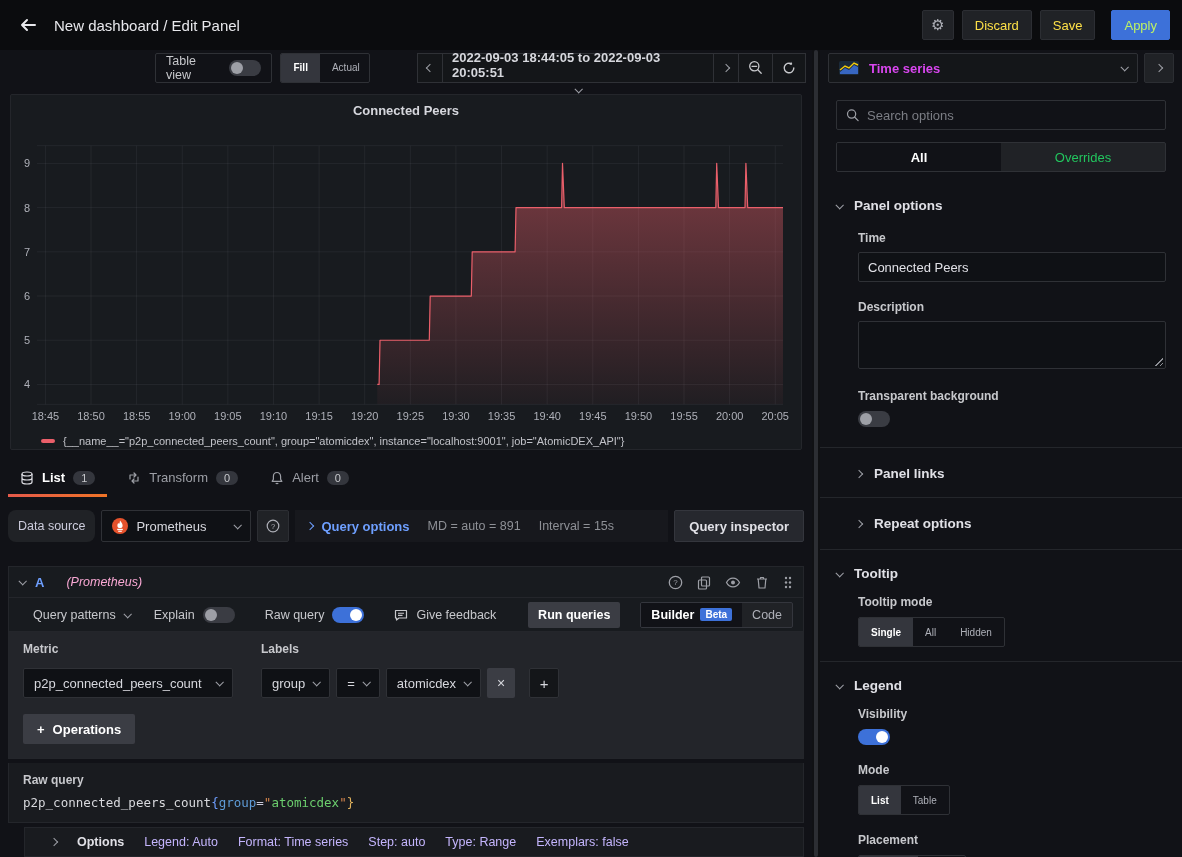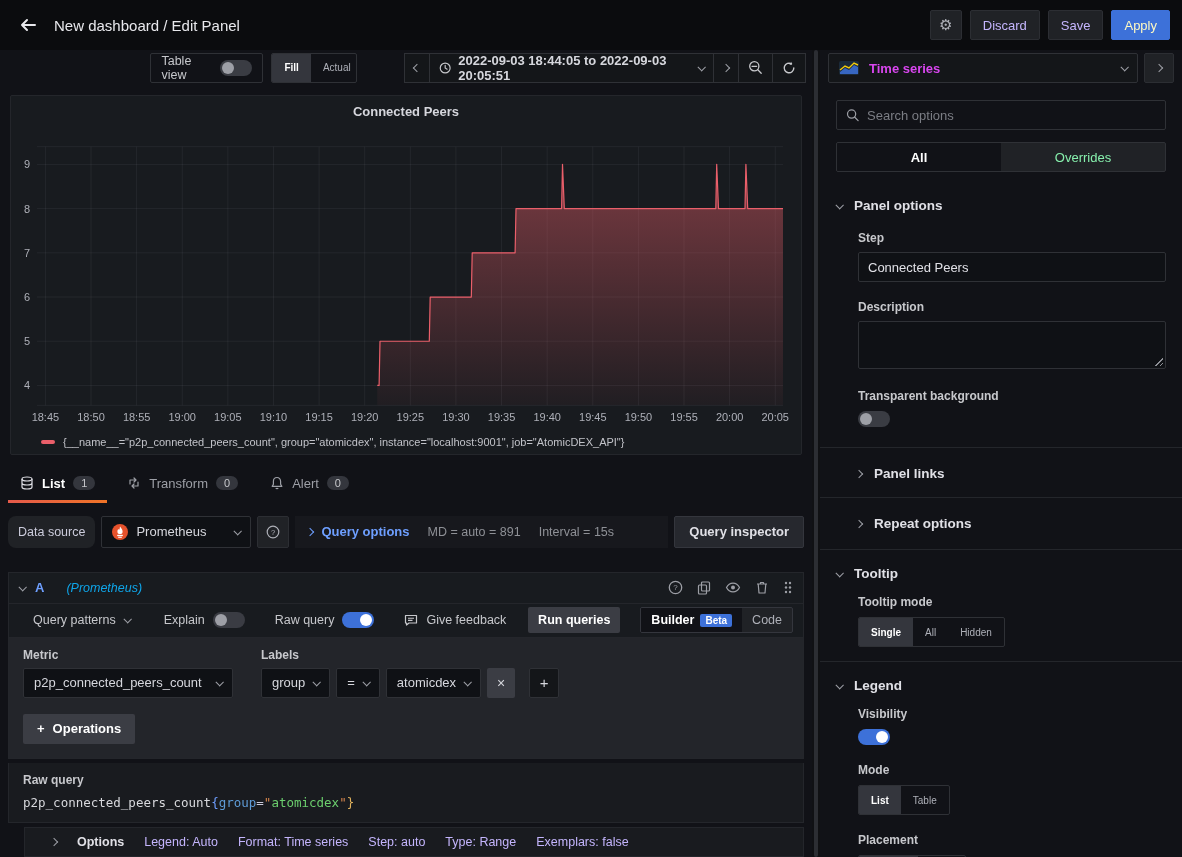--- a/index.html
+++ b/index.html
@@ -8,22 +8,22 @@
 
   
   .topbar { height:50px; background:#0b0c0e; display:flex; align-items:center; padding:0 12px; }
   .back-btn { width:32px; height:32px; display:flex; align-items:center; justify-content:center;
     font-size:20px; color:#e8e8ec; cursor:pointer; }
   .topbar-title { font-size:15px; color:#e8e8ec; margin-left:10px; }
   .topbar-right { margin-left:auto; display:flex; align-items:center; gap:8px; }
   .icon-btn { height:30px; min-width:32px; background:#202226; border:1px solid #2c2e33;
     border-radius:2px; display:flex; align-items:center; justify-content:center; color:#aeb0b8; }
   .btn { height:30px; padding:0 12px; border-radius:2px; display:flex; align-items:center;
-    font-size:13px; background:#202226; border:1px solid #2c2e33; color:#c4b5fd; }
-  .btn.primary { background:#3d71d9; border-color:#3d71d9; color:#fef9c3; }
+    font-size:13px; background:#202226; border:1px solid #2c2e33; color:#fde047; }
+  .btn.primary { background:#3d71d9; border-color:#3d71d9; color:#bef264;margin-left:8px; }
 
   
   .main-grid { display:flex; height:807px; }
   .left-col { width:812px; display:flex; flex-direction:column; }
   .splitter { width:8px; background:#101114; position:relative; }
   .splitter .thumb { position:absolute; left:2px; top:0; width:4px; height:100%;
     background:#2c2e33; border-radius:2px; }
   .sidebar { width:362px; background:#111217; display:flex; flex-direction:column; overflow:hidden; }
 
   
@@ -32,21 +32,21 @@
   .boxed { display:flex; align-items:center; border:1px solid #2f3136; border-radius:2px;
     background:#111217; height:30px; }
   .tableview { padding:0 10px; gap:8px; font-size:12.5px; color:#c7c8cc;margin-left:44px; }
   .seg { display:flex; align-items:stretch; border:1px solid #2f3136; border-radius:2px;
     background:#111217; height:30px; overflow:hidden; }
   .seg .opt { display:flex; align-items:center; padding:0 12px; font-size:10px; color:#aeb0b8; }
   .seg .opt.sel { background:#34363d; color:#fff; font-weight:700; }
   .tp-group { display:flex; align-items:center; }
   .tp-btn { height:30px; background:#141619; border:1px solid #2f3136; color:#c7c8cc;
     display:flex; align-items:center; justify-content:center; padding:0 9px; margin-left:-1px;
-    font-size:13px; gap:7px; }
+    font-size:13px; gap:7px;flex-direction:column; }
   .tp-text { font-size:13px; font-weight:600; color:#d6d7dd; }
 
   
   .toggle { width:32px; height:16px; border-radius:9px; background:#3a3c43; position:relative; flex:none; }
   .toggle .knob { position:absolute; top:2px; left:2px; width:12px; height:12px; border-radius:50%; background:#9d9fa6; }
   .toggle.on { background:#3d71d9; }
   .toggle.on .knob { left:auto; right:2px; background:#fff; }
 
   
   .chev { width:6px; height:6px; border-right:1.5px solid #9d9fa6; border-bottom:1.5px solid #9d9fa6;
@@ -87,36 +87,36 @@
   .qo-link { display:flex; align-items:center; gap:8px; color:#6e9fff; font-size:13px; font-weight:600; }
   .qo-stat { color:#8e9096; font-size:12.5px; }
   .qi-btn { height:32px; margin-left:4px; padding:0 14px; background:#26282e; border:1px solid #34363d;
     border-radius:2px; display:flex; align-items:center; color:#e0e0e6; font-size:13px; font-weight:600; }
 
   
   .query-card { margin:24px 8px 0 8px; display:flex; flex-direction:column; gap:0; }
   .q-header { height:32px; background:#181b1f; border:1px solid #24262b; display:flex;
     align-items:center; padding:0 10px; gap:10px; }
   .q-letter { color:#6e9fff; font-weight:700; font-size:13px; }
-  .q-ds { color:#0ea5e9; font-style:italic; font-size:12.5px; margin-left:12px; }
+  .q-ds { color:#f9a8d4; font-style:italic; font-size:12.5px; margin-left:12px; }
   .q-actions { margin-left:auto; display:flex; align-items:center; gap:14px; color:#9d9fa6; }
   .q-toolbar { height:34px; background:#181b1f; border:1px solid #24262b; border-top:none;
     display:flex; align-items:center; padding:0 10px; gap:10px; }
   .qt-item { display:flex; align-items:center; gap:8px; font-size:12.5px; color:#c7c8cc; }
   .run-btn { margin-left:auto; height:26px; padding:0 10px; background:#3b3d44; border-radius:2px;
     display:flex; align-items:center; color:#fff; font-size:12.5px; font-weight:600; }
   .bc-group { display:flex; border:1px solid #34363d; border-radius:2px; background:#202226;
     height:26px; margin-left:10px; overflow:hidden; }
   .bc-opt { display:flex; align-items:center; gap:6px; padding:0 10px; font-size:12.5px; color:#aeb0b8; }
   .bc-opt.sel { background:#111217; color:#fff; font-weight:600; }
   .beta { background:#3d71d9; color:#fff; font-size:10px; font-weight:700; padding:1px 5px;
     border-radius:2px; }
 
   .builder-band { background:#23252a; border:1px solid #24262b; border-top:none; padding:10px 14px 14px 14px; }
-  .field-label { font-size:12px; font-weight:600; color:#c7c8cc; margin-bottom:6px; }
+  .field-label { font-size:12px; font-weight:600; color:#c7c8cc; margin-bottom:12px; }
   .builder-row { display:flex; gap:28px; }
   .labels-group { display:flex; align-items:center; gap:6px; }
   .xbtn { width:28px; height:30px; background:#3b3d44; border-radius:2px; color:#d6d7dd;
     display:flex; align-items:center; justify-content:center; font-size:14px; }
   .plusbtn { width:30px; height:30px; background:#141619; border:1px solid #2f3136; border-radius:2px;
     color:#d6d7dd; display:flex; align-items:center; justify-content:center; font-size:15px; margin-left:8px; }
   .ops-row { margin-top:16px; }
   .ops-btn { display:inline-flex; align-items:center; gap:8px; height:30px; padding:0 14px;
     background:#3b3d44; border-radius:2px; color:#fff; font-size:13px; font-weight:600; }
 
@@ -144,21 +144,21 @@
     display:flex; align-items:center; justify-content:center; }
   .sb-scroll { flex:1; padding:14px 16px 0 16px; overflow:hidden; }
   .search-box { height:30px; border:1px solid #2f3136; border-radius:2px; display:flex;
     align-items:center; gap:8px; padding:0 9px; background:#111217; }
   .search-box input { background:transparent; border:none; outline:none; color:#ccccdc;
     font-size:13px; width:100%; font-family:"Liberation Sans", sans-serif; }
   .search-box input::placeholder { color:#7b7d84; }
   .wide-seg { display:flex; margin-top:12px; border:1px solid #2f3136; border-radius:2px;
     background:#202226; height:30px; overflow:hidden; }
   .wide-seg .opt { flex:1; display:flex; align-items:center; justify-content:center;
-    font-size:13px; color:#86efac; }
+    font-size:13px; color:#22c55e; }
   .wide-seg .opt.sel { background:#111217; color:#fff; font-weight:700; }
   .sb-section-head { display:flex; align-items:center; gap:12px; margin-top:26px; }
   .sb-section-head .title { font-size:13.5px; font-weight:700; color:#e0e0e6; }
   .sb-sub { margin-left:22px; }
   .sb-field-label { font-size:12px; font-weight:600; color:#c7c8cc; margin-top:18px; }
   .sb-input { margin-top:7px; height:30px; width:100%; background:#0f1115; border:1px solid #2f3136;
     border-radius:2px; color:#e0e0e6; font-size:13px; padding:0 9px;
     font-family:"Liberation Sans", sans-serif; }
   .sb-textarea { margin-top:7px; height:48px; width:100%; background:#0f1115; border:1px solid #2f3136;
     border-radius:2px; position:relative; }
@@ -400,21 +400,21 @@
               </g>
             </svg>
         </div>
       </div>
 
       <div class="q-toolbar">
         <span class="qt-item" style="margin-left:14px;">
           <span>Query patterns</span>
           <span class="chev down"></span>
         </span>
-        <span class="qt-item" style="margin-left:24px;">
+        <span class="qt-item" style="margin-left:14px;">
           <span>Explain</span>
           <span class="toggle">
               <span class="knob"></span>
             </span>
         </span>
         <span class="qt-item" style="margin-left:20px;">
           <span>Raw query</span>
           <span class="toggle on">
               <span class="knob"></span>
             </span>
@@ -522,21 +522,21 @@
       <div class="wide-seg">
         <span class="opt sel">All</span>
         <span class="opt">Overrides</span>
       </div>
 
       <div class="sb-section-head">
         <span class="chev down"></span>
         <span class="title">Panel options</span>
       </div>
       <div class="sb-sub">
-        <div class="sb-field-label">Step</div>
+        <div class="sb-field-label">Time</div>
         <input class="sb-input" value="Connected Peers" style="">
         <div class="sb-field-label">Description</div>
         <div class="sb-textarea">
             <span class="resize-handle"></span>
           </div>
         <div class="sb-field-label" style="margin-top:20px;">Transparent background</div>
         <div class="toggle mt8">
             <span class="knob"></span>
           </div>
       </div>

